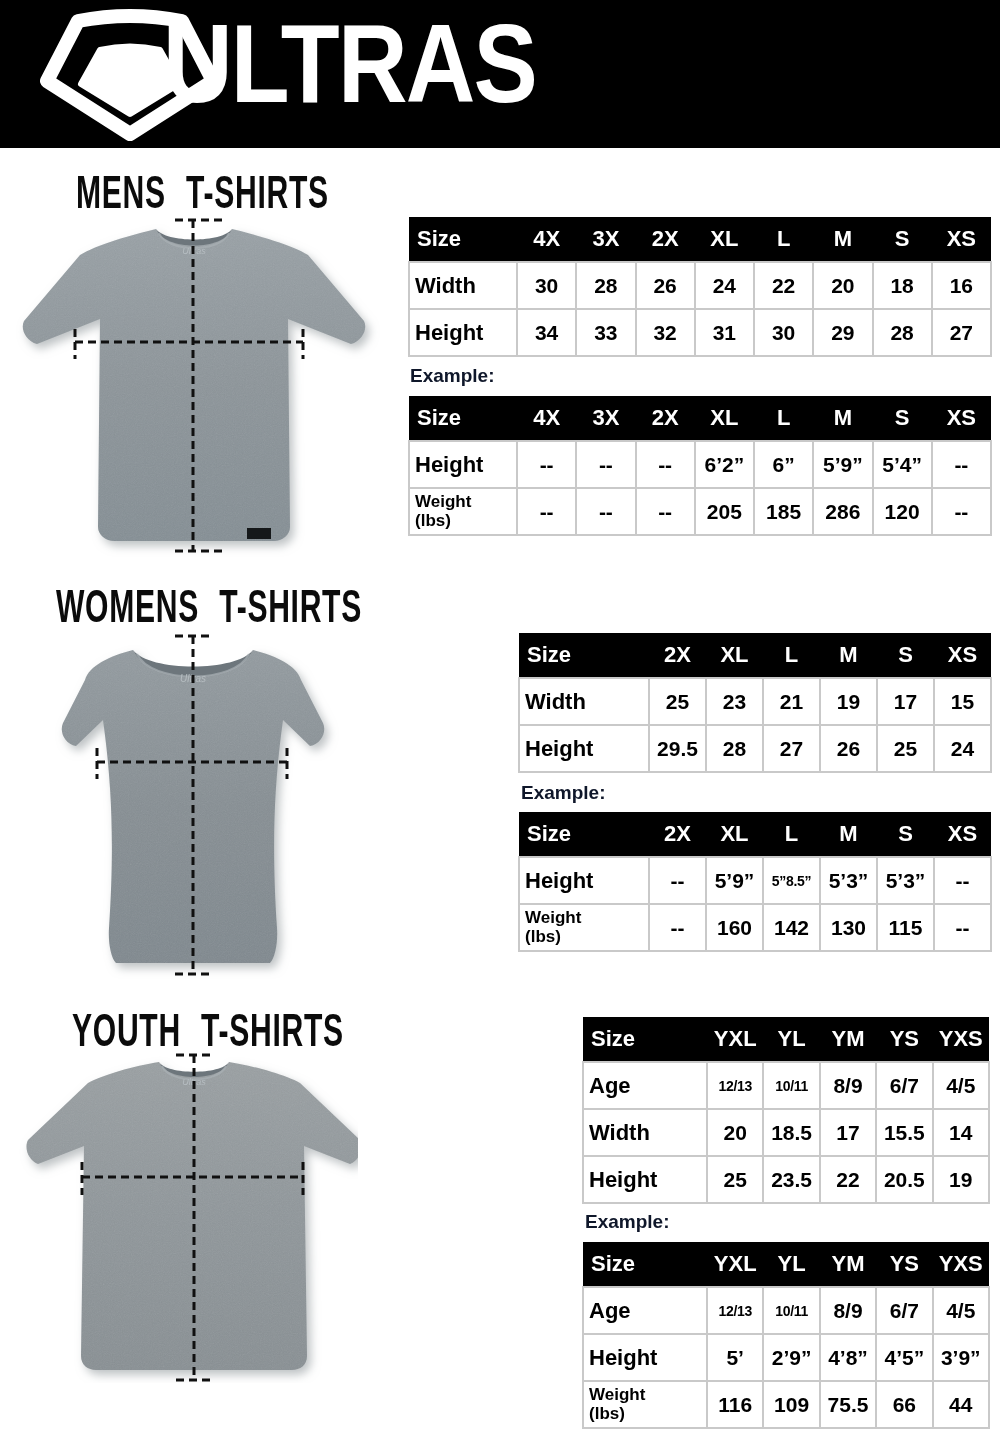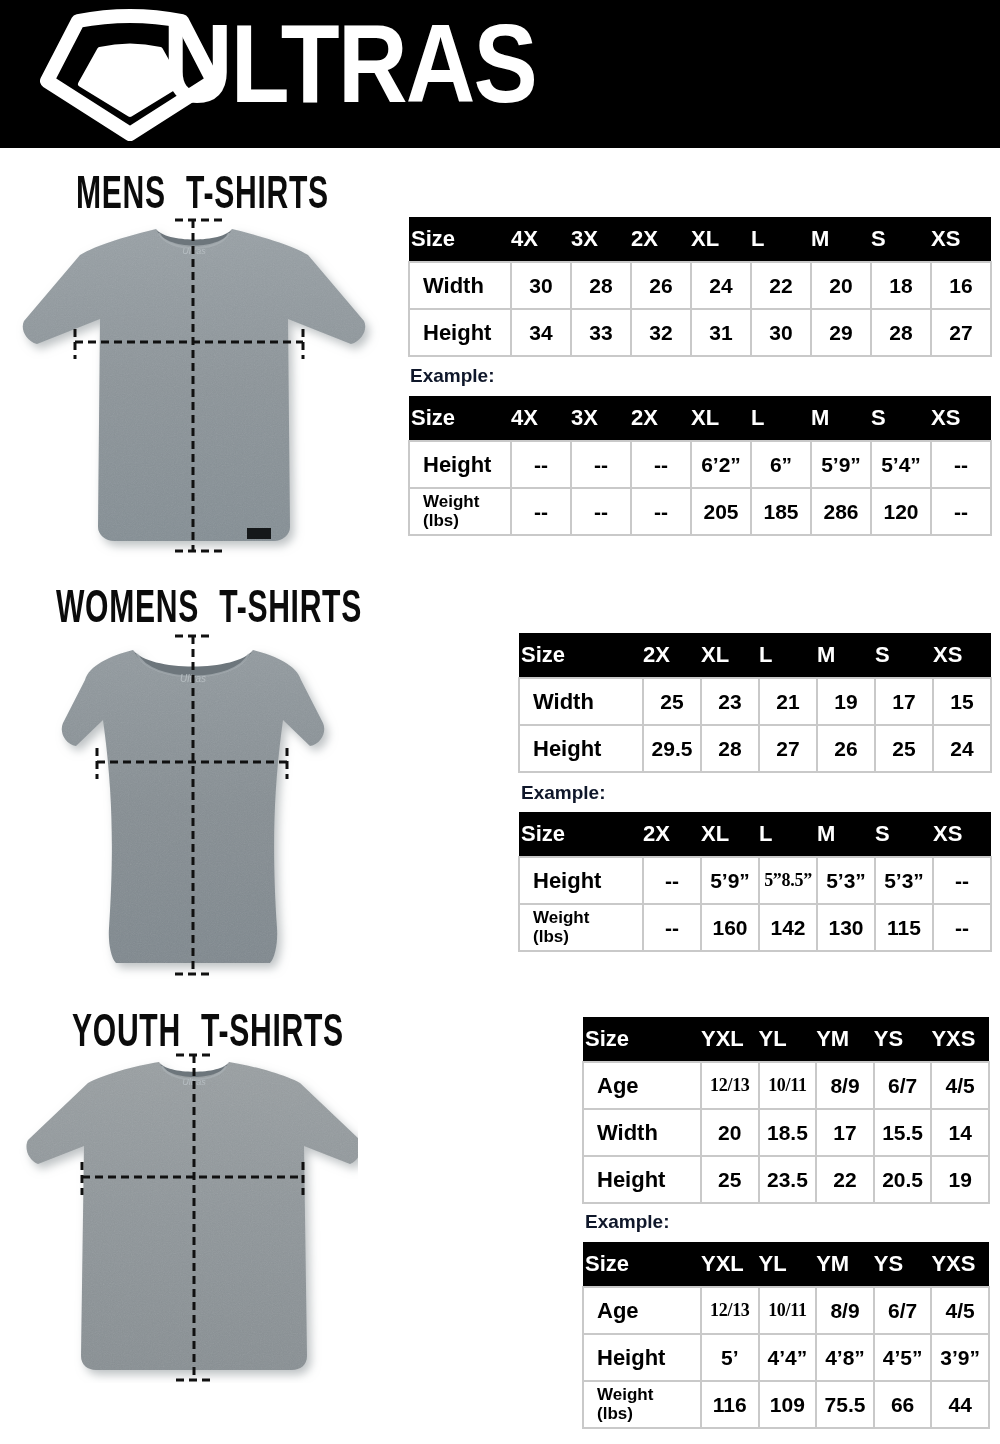--- a/index.html
+++ b/index.html
@@ -22,27 +22,27 @@
   
   .sec-title {
     position:absolute; margin:0; font-weight:700; font-size:43px; line-height:1;
     letter-spacing:1px; word-spacing:16px; white-space:nowrap; color:#0b0b0b;
     transform:scale(0.70,1.08); transform-origin:left top;
   }
   
   .example { position:absolute; font-weight:700; font-size:19px; color:#0f172a; }
   
   .tbl { position:absolute; border-collapse:collapse; table-layout:fixed; background:#fff; font-weight:700; }
-  .tbl thead th { background:#000; color:#fff; font-size:22px; height:44px; border:0; text-align:left; padding:0; }
-  .tbl thead th.first { text-align:left; padding-left:2px; }
+  .tbl thead th { background:#000; color:#fff; font-size:22px; height:44px; border:0; text-align:center; padding:0; }
+  .tbl thead th.first { text-align:left; padding-left:8px; }
   .tbl tbody th, .tbl tbody td { border:2px solid #c9c9c9; height:45px; padding:0; background:#fff; }
-  .tbl tbody th.rl { text-align:left; padding-left:13px; font-size:22px; white-space:pre-line; }
+  .tbl tbody th.rl { text-align:left; padding-left:5px; font-size:22px; white-space:pre-line; }
   .tbl tbody th.rl.sm { font-size:17px; line-height:1.1; }
   .tbl tbody td { text-align:center; font-size:21px; }
-  .tbl tbody td.long { font-size:18px; letter-spacing:-0.3px;font-family:Liberation Serif, serif; }
+  .tbl tbody td.long { font-size:14px; letter-spacing:-0.3px; }
   .fc100 thead th.first { width:100px; }
   .fc122 thead th.first { width:122px; }
   .fc116 thead th.first { width:116px; }
   .shirt { position:absolute; }
 </style>
 </head>
 <body>
 
 <div class="page">
 
@@ -371,21 +371,21 @@
           <th class="rl">Age</th>
           <td class="long">12/13</td>
           <td class="long">10/11</td>
           <td>8/9</td>
           <td>6/7</td>
           <td>4/5</td>
         </tr>
         <tr>
           <th class="rl">Height</th>
           <td>5’</td>
-          <td>4’4”</td>
+          <td>2’9”</td>
           <td>4’8”</td>
           <td>4’5”</td>
           <td>3’9”</td>
         </tr>
         <tr>
           <th class="rl sm">Weight
 (lbs)</th>
           <td>116</td>
           <td>109</td>
           <td>75.5</td>

